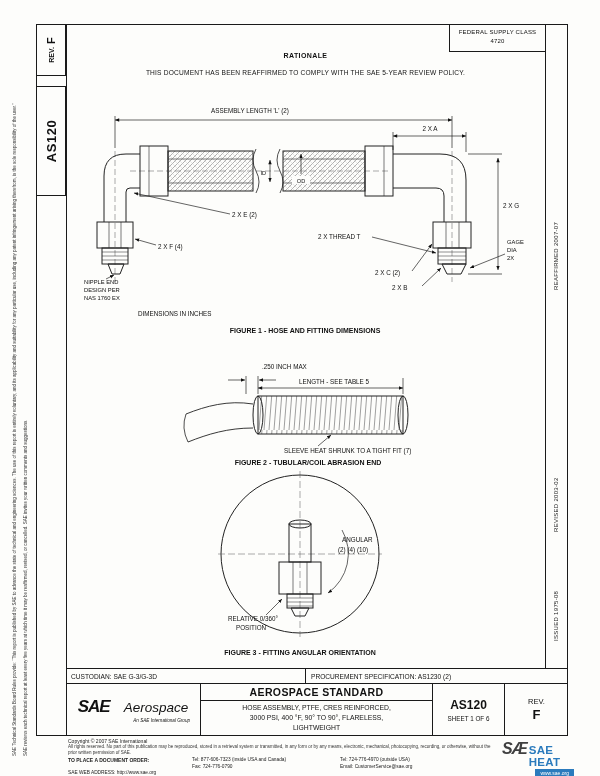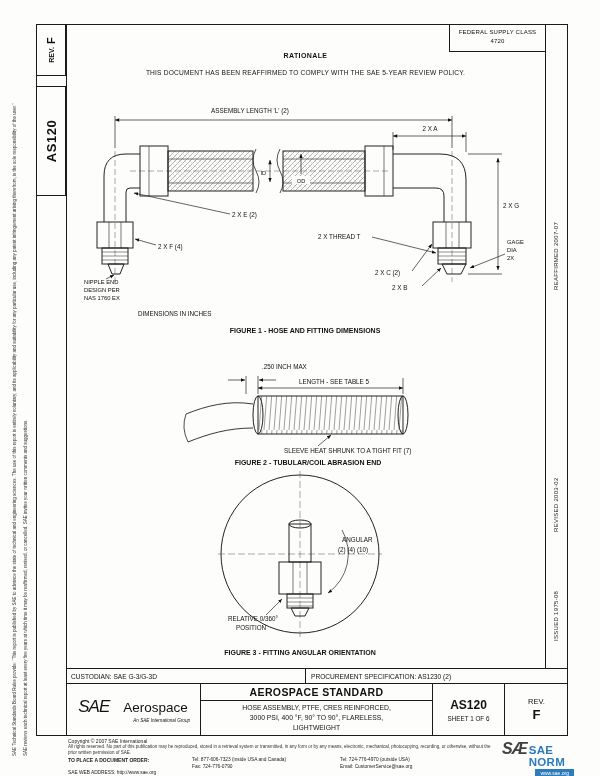--- a/index.html
+++ b/index.html
@@ -18,22 +18,22 @@
   .rat-body{font-size:6.6px;letter-spacing:.2px;}
   svg text{font-family:"Liberation Sans",sans-serif;}
   .cells{position:absolute;display:flex;}
   .spec-row{left:66px;top:668px;width:502px;height:16px;border-top:1.2px solid #1a1a1a;border-bottom:1.2px solid #1a1a1a;font-size:6.6px;}
   .spec-row .cell{display:flex;align-items:center;padding-left:5px;height:100%;}
   .tb{left:66px;top:684px;width:502px;height:52px;border-bottom:1.6px solid #1a1a1a;display:flex;}
   .tb .cell{height:100%;border-left:1.2px solid #1a1a1a;}
   .tb .cell:first-child{border-left:none;}
   .logo-wrap{width:134px;display:flex;flex-direction:column;align-items:center;justify-content:center;}
   .logo-row{display:flex;align-items:baseline;}
-  .logo-sae{font-style:italic;font-weight:400;font-size:17px;letter-spacing:-1px;}
-  .logo-aero{font-size:13.5px;margin-left:14px;}
+  .logo-sae{font-style:italic;font-weight:700;font-size:17px;letter-spacing:-1px;}
+  .logo-aero{font-style:italic;font-size:13.5px;margin-left:14px;}
   .logo-sub{font-style:italic;font-size:4.6px;margin-top:1px;align-self:flex-end;margin-right:10px;}
   .tb-center{width:232px;display:flex;flex-direction:column;}
   .tb-head{height:17px;border-bottom:1.2px solid #1a1a1a;font-weight:bold;font-size:10.5px;letter-spacing:.4px;display:flex;align-items:center;justify-content:center;}
   .tb-title{flex:1;font-size:6.8px;line-height:1.45;display:flex;flex-direction:column;align-items:center;justify-content:center;}
   .tb-num{width:72px;display:flex;flex-direction:column;align-items:center;justify-content:center;}
   .tb-num .num{font-weight:bold;font-size:12px;}
   .tb-num .sheet{font-size:6.3px;margin-top:3px;}
   .tb-rev{width:64px;display:flex;flex-direction:column;align-items:center;justify-content:center;}
   .tb-rev .rl{font-size:7.5px;}
   .tb-rev .rv{font-weight:bold;font-size:13px;margin-top:1px;}
@@ -284,18 +284,18 @@
   <div class="abs foot foot-bold" style="left:68px;top:757px;">TO PLACE A DOCUMENT ORDER:</div>
   <div class="abs foot" style="left:192px;top:757px;">Tel: 877-606-7323 (inside USA and Canada)</div>
   <div class="abs foot" style="left:340px;top:757px;">Tel: 724-776-4970 (outside USA)</div>
   <div class="abs foot" style="left:192px;top:764px;">Fax: 724-776-0790</div>
   <div class="abs foot" style="left:340px;top:764px;">Email: CustomerService@sae.org</div>
   <div class="abs foot" style="left:68px;top:770px;">SAE WEB ADDRESS: http://www.sae.org</div>
 
   <div class="abs norm" style="left:502px;top:740px;width:72px;">
     <div class="norm-row">
       <span class="norm-sae">SÆ</span>
-      <span class="norm-text">SAE NORM</span>
+      <span class="norm-text">SAE HEAT</span>
     </div>
     <div class="norm-url">www.sae.org</div>
   </div>
 
 </div>
 
 </body></html>

